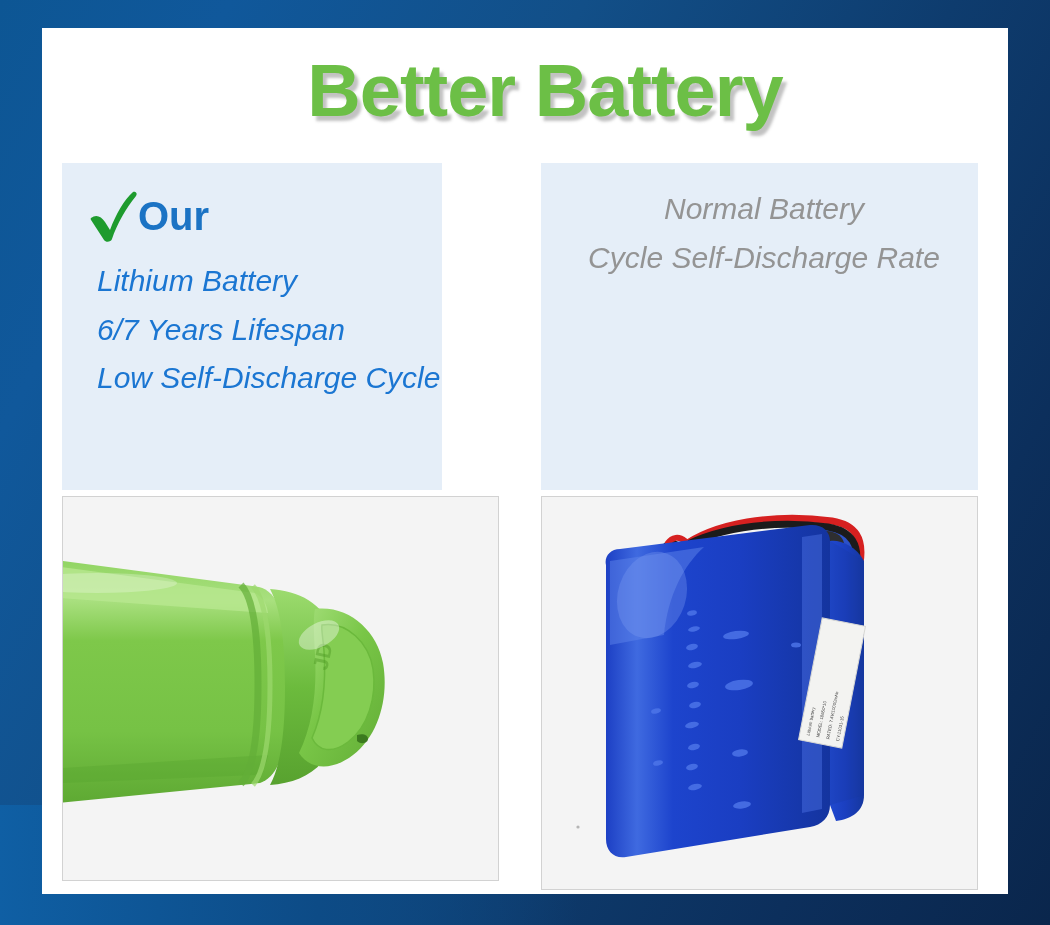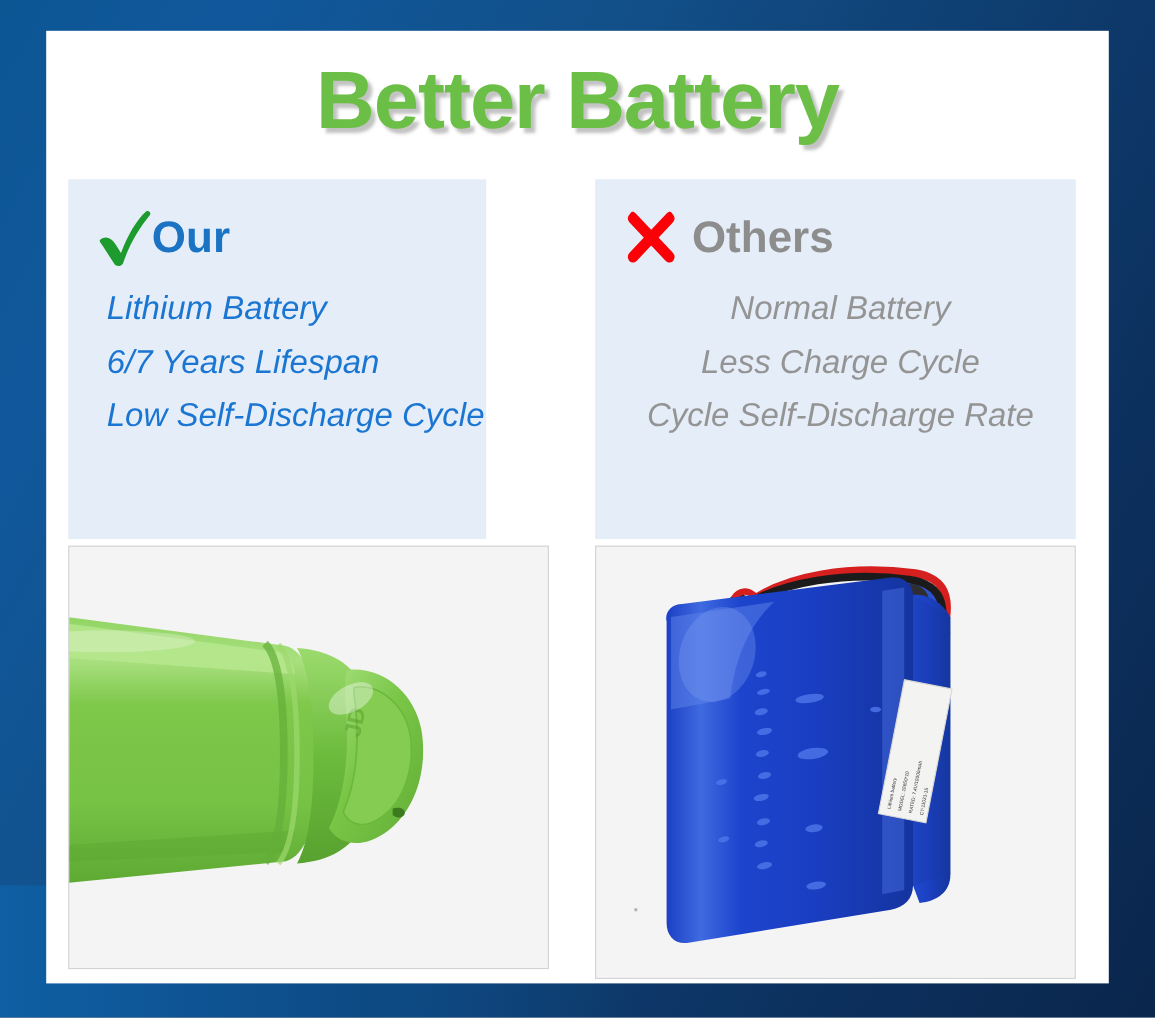--- a/index.html
+++ b/index.html
@@ -28,20 +28,21 @@
   }
 
   
   #title{
     position:absolute;left:0;top:26px;width:100%;text-align:center;
     font-size:74px;font-weight:bold;letter-spacing:-1px;
     color:#6cbf46;
     text-shadow:4px 5px 3px rgba(120,120,120,.45);
     font-family:"Liberation Sans", sans-serif;
     line-height:1;
+    padding-left:20px;
   }
 
   
   .col{position:absolute;top:135px;}
   #col-left{left:20px;width:380px;}
   #col-right{left:499px;width:437px;}
 
   .spec-box{
     background:#e5eef8;
     box-sizing:border-box;
@@ -171,33 +172,23 @@
 
           <ellipse cx="292" cy="96" rx="22" ry="12" transform="rotate(-28 292 96)" fill="#ffffff" opacity=".38"></ellipse>
           <ellipse cx="70" cy="44" rx="80" ry="10" fill="#ffffff" opacity=".25"></ellipse>
         </svg>
       </div>
     </div>
 
     <div class="col" id="col-right">
 
       <div class="spec-box">
-        <div class="spec-head">
-          <span class="mark">
-            <svg viewBox="0 0 54 56" width="54" height="56" aria-hidden="true">
-              <path d="M8 6 C5 9, 5 12, 8 15 L40 49 C43 52, 47 51, 48 47 C49 44, 47 42, 45 40 L13 6 C11 4, 9 4, 8 6 Z" fill="#fb0007"></path>
-              <path d="M46 6 C49 9, 49 12, 46 15 L14 49 C11 52, 7 51, 6 47 C5 44, 7 42, 9 40 L41 6 C43 4, 45 4, 46 6 Z" fill="#fb0007"></path>
-            </svg>
-          </span>
-          <span class="head-label" id="head-others">Others</span>
-        </div>
 
         <ul class="spec-list" id="list-others">
           <li>Normal Battery</li>
-          <li>Less Charge Cycle</li>
           <li>Cycle Self-Discharge Rate</li>
         </ul>
       </div>
 
       <div class="photo" id="photo-right">
         <svg class="blue-pack" viewBox="0 0 400 380" preserveAspectRatio="none" aria-hidden="true">
           <defs>
             <linearGradient id="bfront" x1="0" y1="0" x2="1" y2="0">
               <stop offset="0%" stop-color="#1c3fc4"></stop>
               <stop offset="14%" stop-color="#3f6ae0"></stop>

